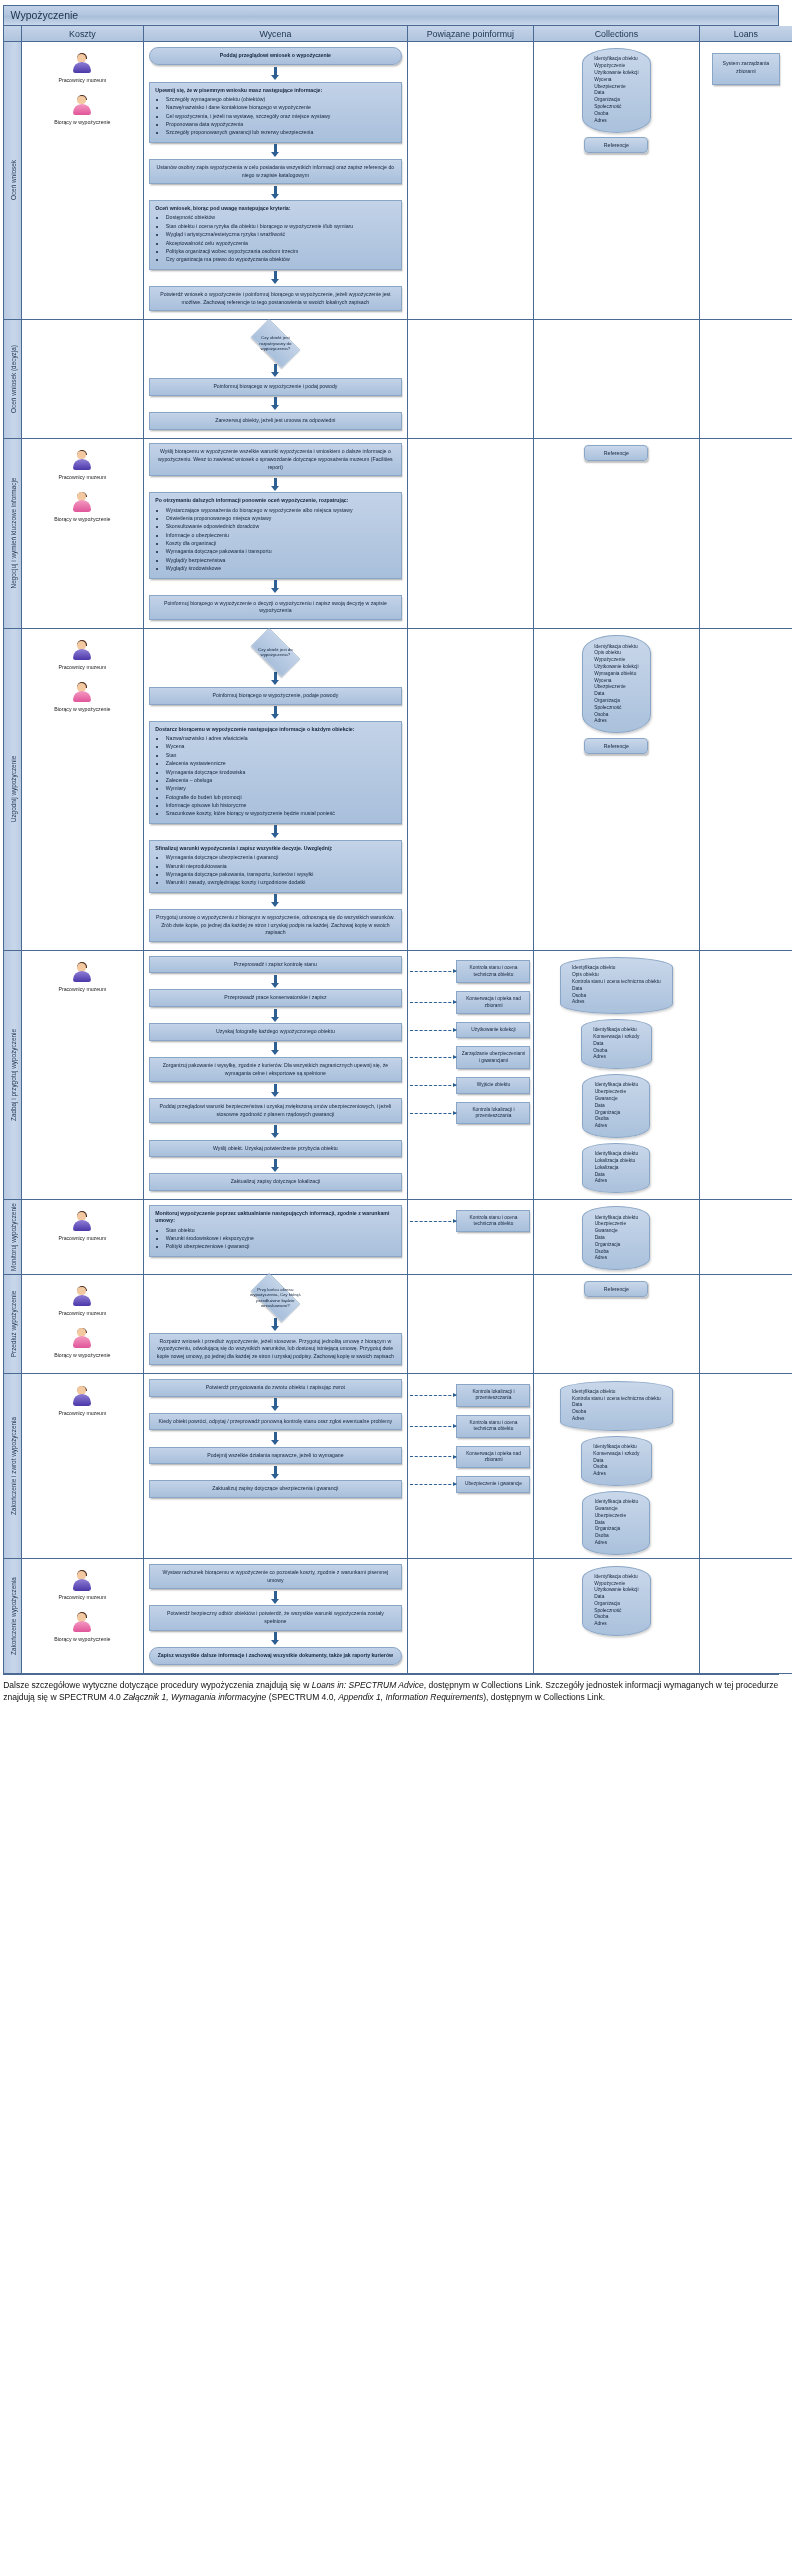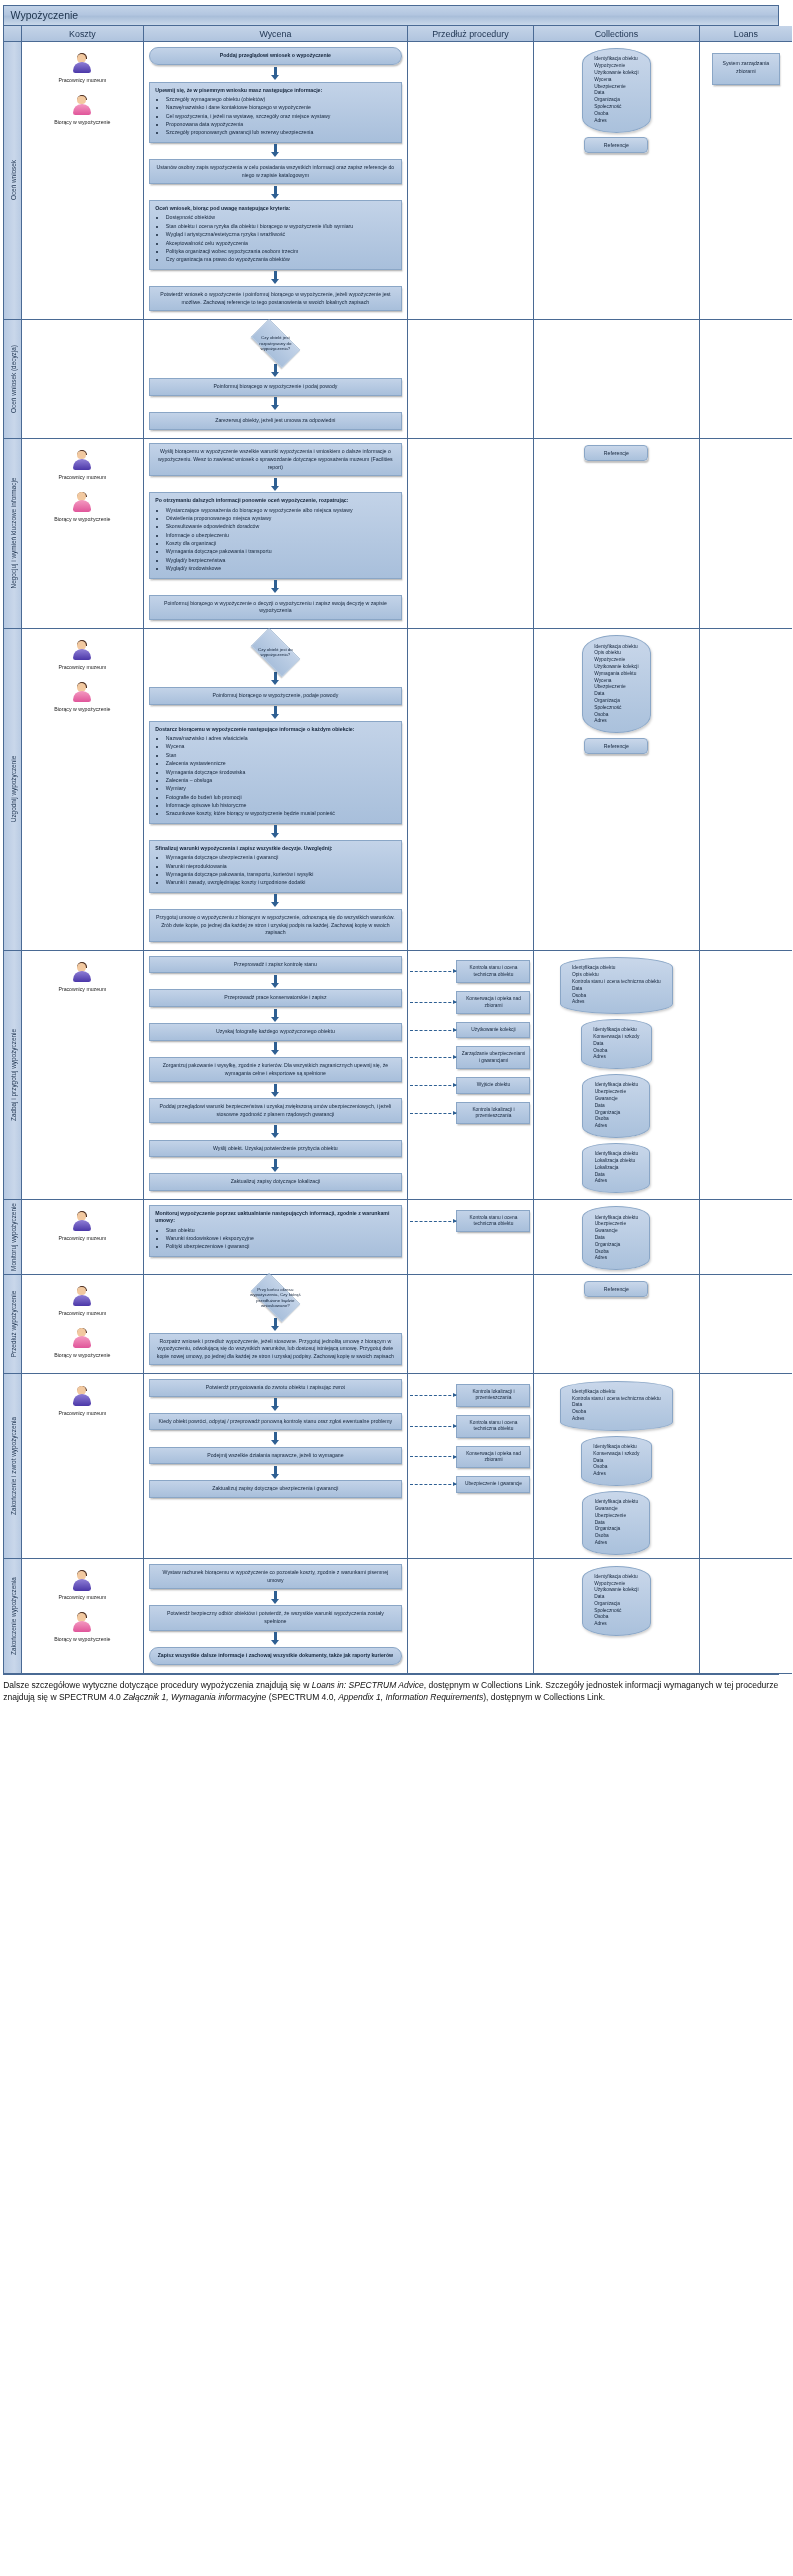--- a/index.html
+++ b/index.html
@@ -227,21 +227,21 @@
 <div class="page">
 
   <div class="title-bar">
     <span>Wypożyczenie</span>
   </div>
 
   <div class="grid">
     <div class="hdr corner"></div>
     <div class="hdr">Koszty</div>
     <div class="hdr">Wycena</div>
-    <div class="hdr">Przedłuż procedury</div>
+    <div class="hdr">Powiązane poinformuj</div>
     <div class="hdr">Collections</div>
     <div class="hdr last">Loans</div>
     <div id="rows-root" style="display:contents"><div class="lane-label">
           <span>Oceń wniosek</span>
         </div><div class="cell">
           <div class="person">
             <div class="avatar">
               <div class="a-hair"></div>
               <div class="a-head" style="background: rgb(242, 201, 160);"></div>
               <div class="a-body" style="background: linear-gradient(rgb(143, 127, 214), rgb(75, 55, 168));"></div>

